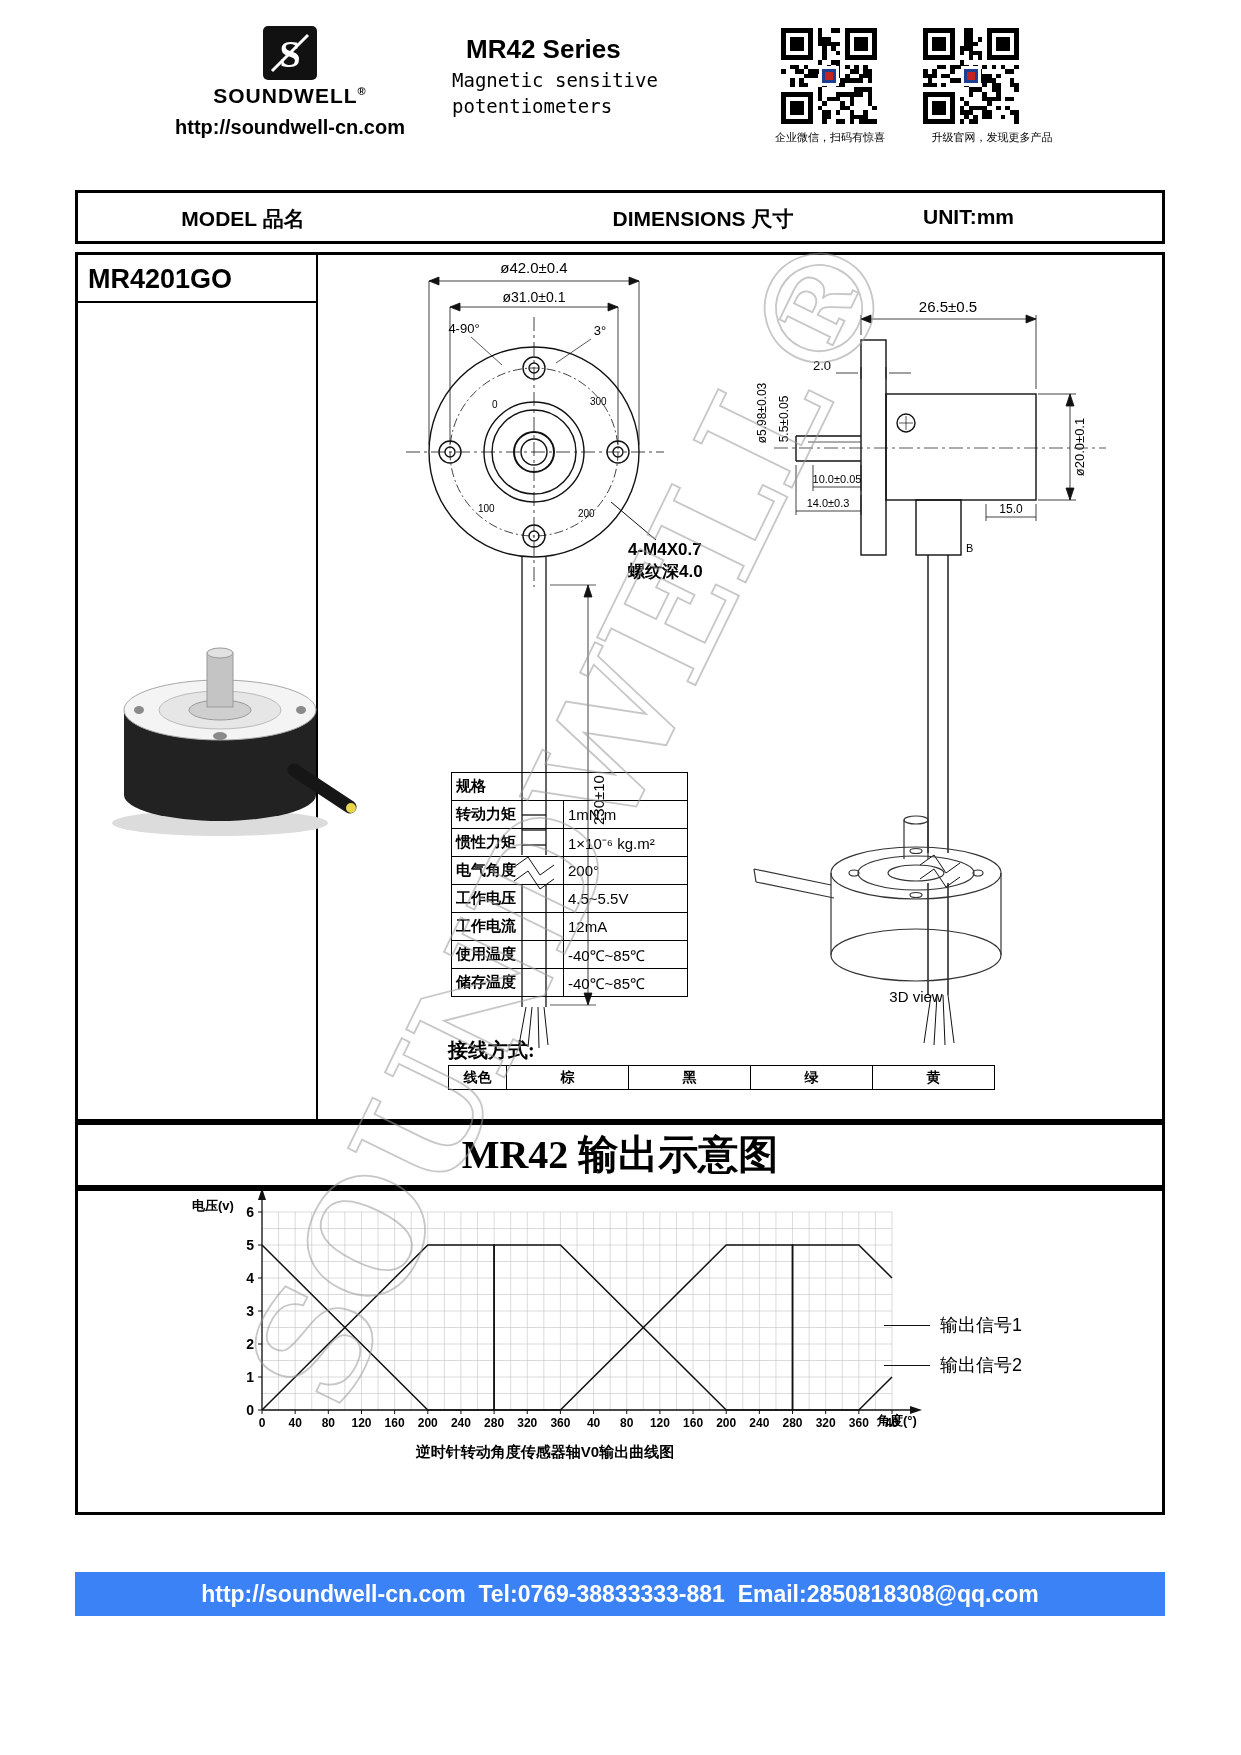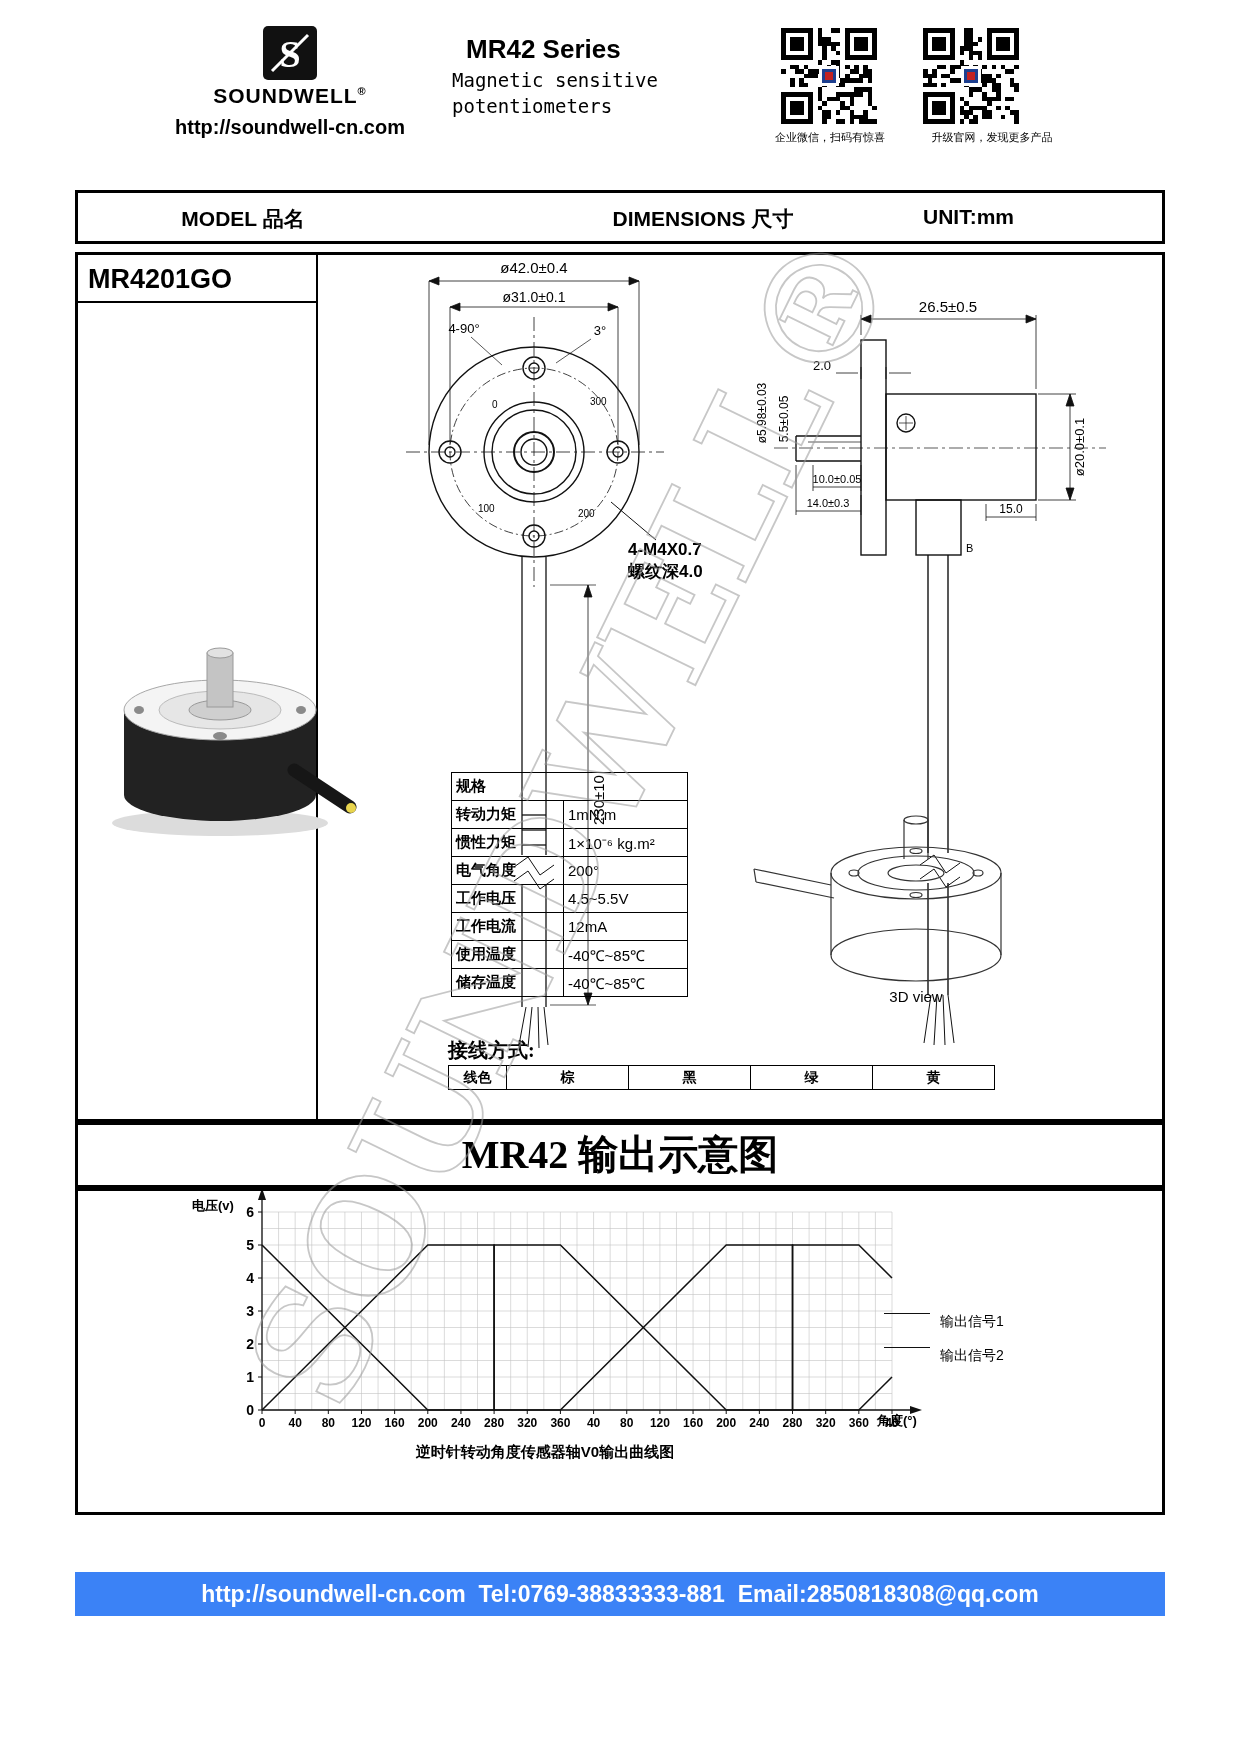--- a/index.html
+++ b/index.html
@@ -47,21 +47,21 @@
   .wiring td.cx{width:122px;}
   .wiring tr:first-child td{font-weight:bold;}
 
   
   .output-bar{position:absolute;left:75px;top:1122px;width:1090px;height:66px;border:3px solid #000;text-align:center;line-height:60px;font-size:40px;font-weight:bold;font-family:"Liberation Serif",serif;}
 
   .chart-box{position:absolute;left:75px;top:1188px;width:1090px;height:327px;border:3px solid #000;padding-left:32px;}
   .ylabel{position:absolute;left:114px;top:6px;font-size:13px;font-weight:bold;}
   .xlabel{position:absolute;left:799px;top:221px;font-size:13px;font-weight:bold;}
   .legend{position:absolute;left:806px;top:122px;}
-  .legend-item{display:flex;margin-bottom:16px;font-size:14px;}
+  .legend-item{display:flex;align-items:center;margin-bottom:16px;font-size:18px;}
   .legend-line{display:inline-block;width:46px;height:0;border-top:1.6px solid #111;margin-right:10px;}
   .chart-caption{position:absolute;left:152px;top:252px;width:630px;text-align:center;font-size:15px;font-weight:bold;}
   #chart-svg text{font-family:"Liberation Sans",sans-serif;fill:#000;}
 
   .footer{position:absolute;left:75px;top:1572px;width:1090px;height:44px;background:#3b82f6;color:#fff;font-size:23px;font-weight:bold;text-align:center;line-height:44px;white-space:pre;}
 
   .watermark-svg{position:absolute;left:0;top:0;pointer-events:none;z-index:40;}
 </style>
 </head>
 <body>

